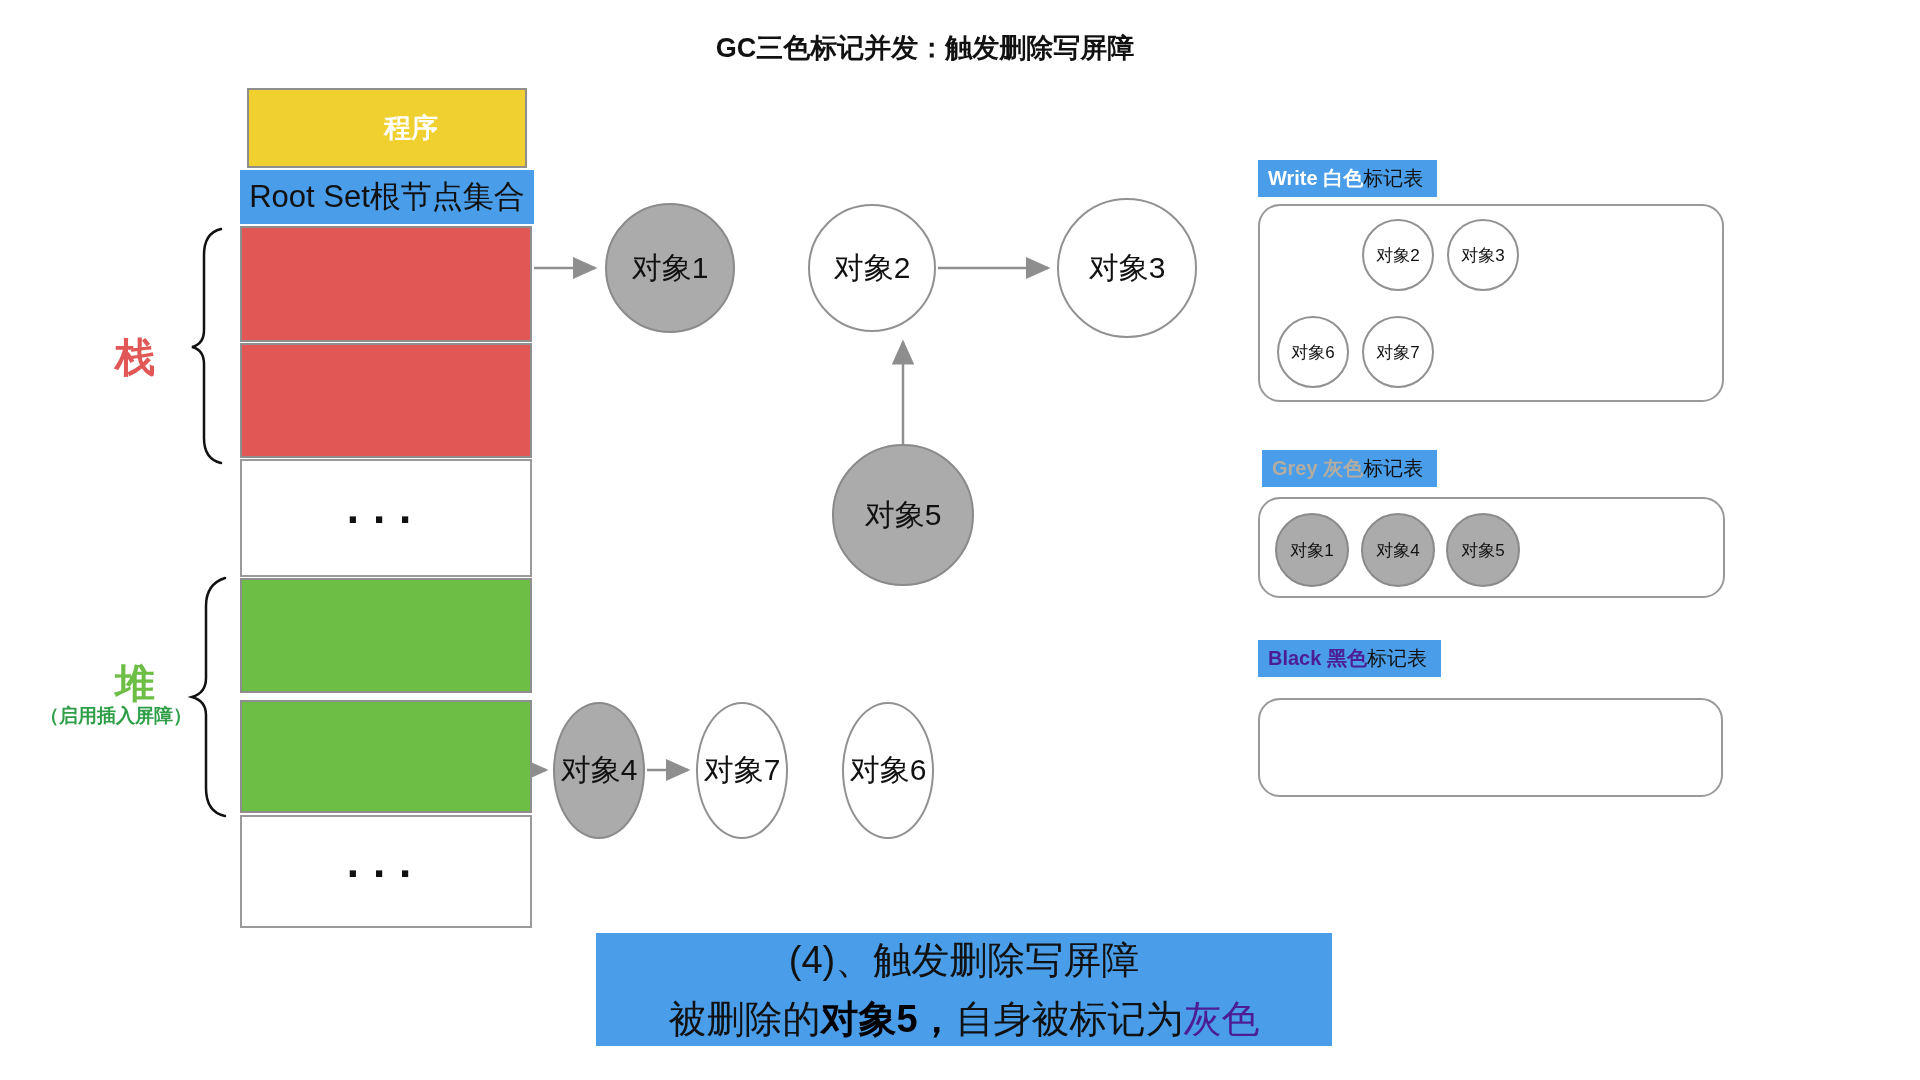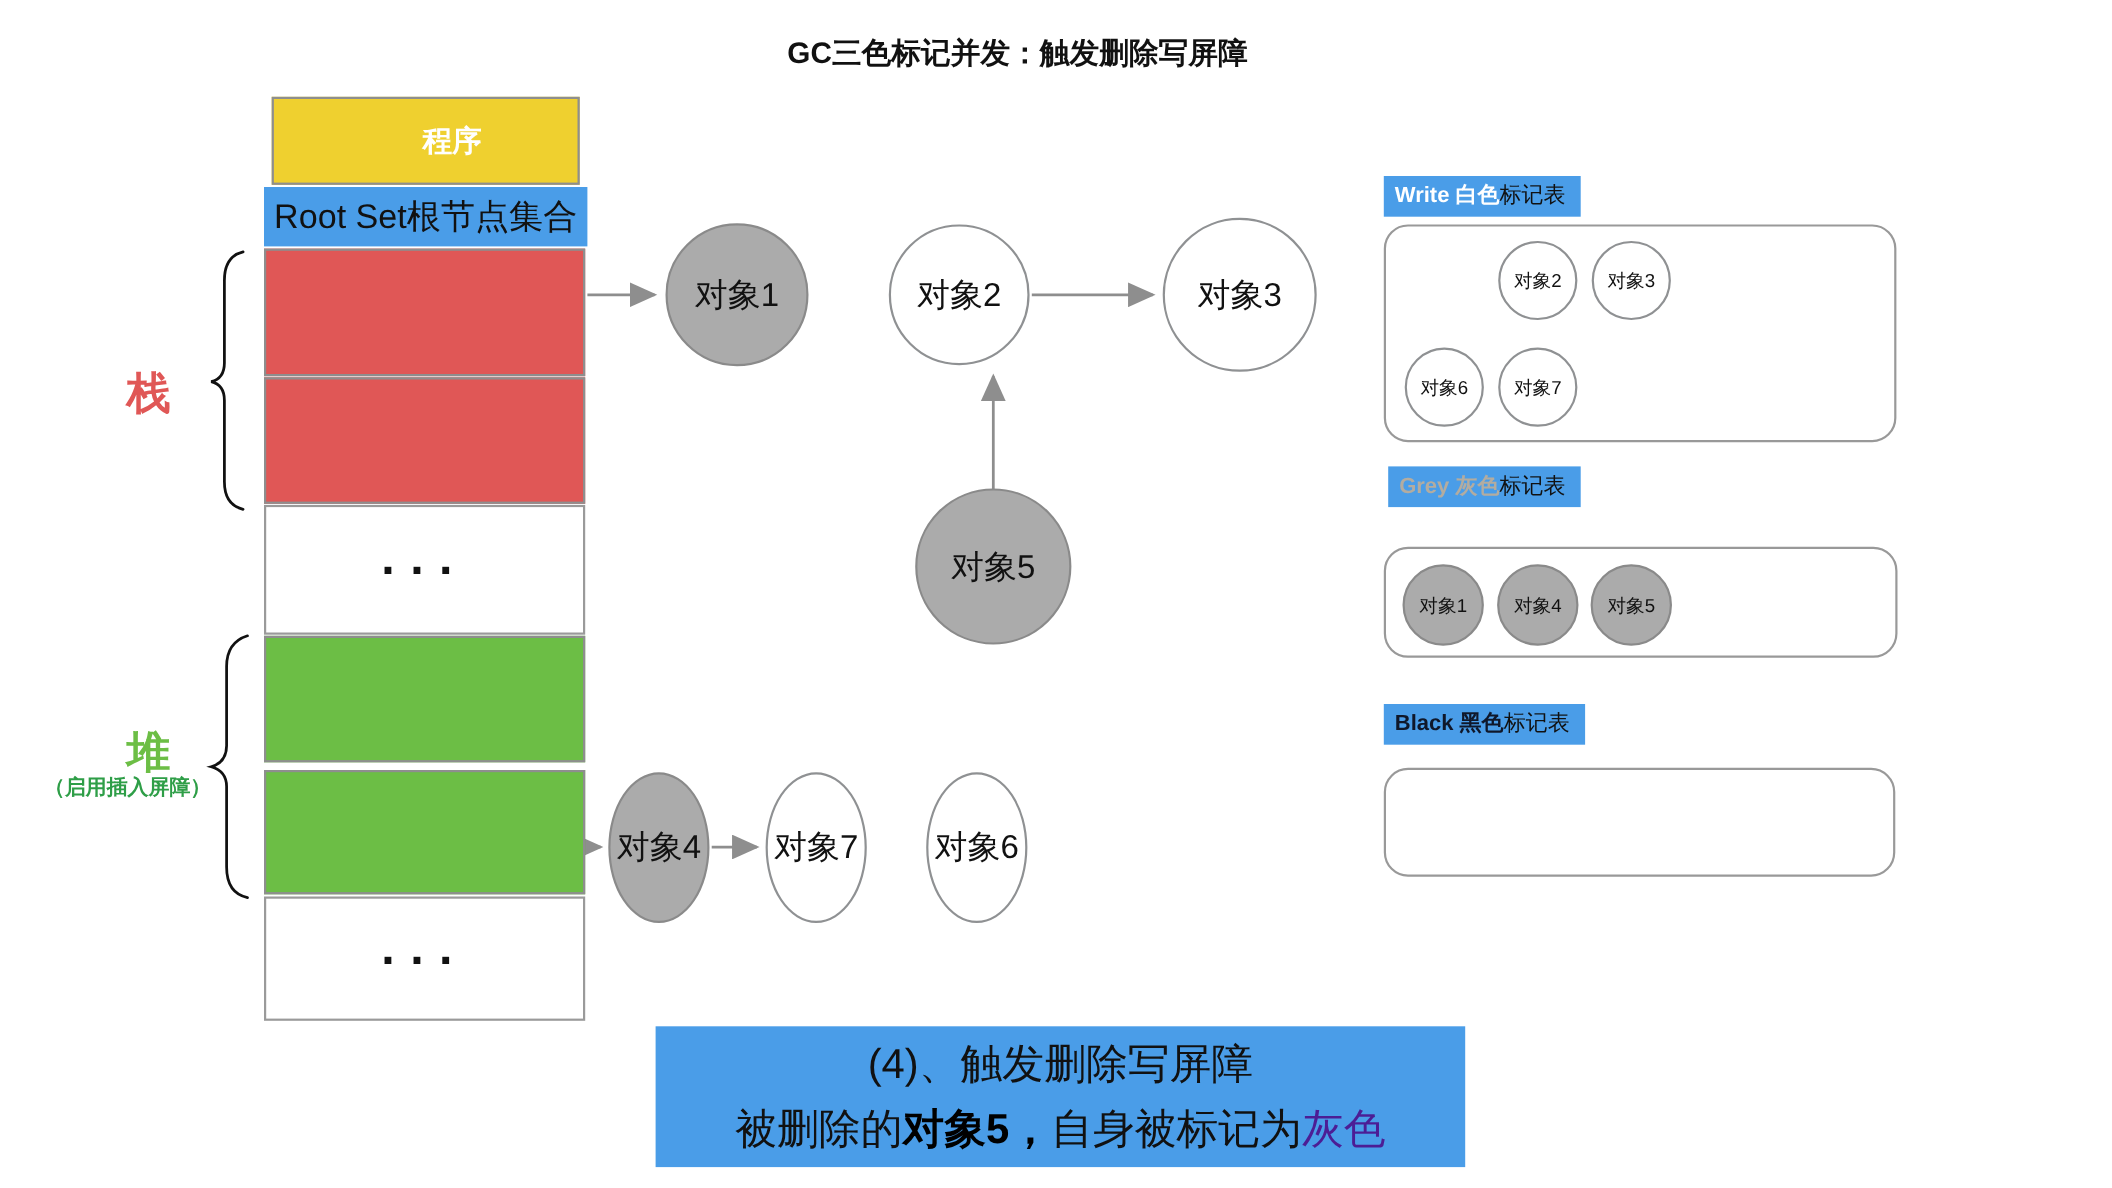--- a/index.html
+++ b/index.html
@@ -40,36 +40,36 @@
   .n5{left:832px;top:444px;width:142px;height:142px;}
   .n4{left:553px;top:702px;width:92px;height:137px;}
   .n7{left:696px;top:702px;width:92px;height:137px;}
   .n6{left:842px;top:702px;width:92px;height:137px;}
   
   .tbl-header{position:absolute;background:#4A9DE8;padding:6px 14px 7px 10px;font-size:20px;
               white-space:nowrap;z-index:2;line-height:1.2;}
   .tbl-header .en{font-weight:700;}
   .white-hdr{left:1258px;top:160px;}
   .white-hdr .en{color:#ffffff;}
-  .grey-hdr{left:1262px;top:424px;}
+  .grey-hdr{left:1262px;top:450px;}
   .grey-hdr .en{color:#B3ACA0;}
   .black-hdr{left:1258px;top:640px;}
-  .black-hdr .en{color:#0f172a;}
+  .black-hdr .en{color:#4c1d95;}
   .tbl-header .zh{color:#111;font-weight:400;}
   .tbl-box{position:absolute;background:#ffffff;border:2px solid #999;border-radius:22px;box-sizing:border-box;z-index:1;}
   .white-box{left:1258px;top:204px;width:466px;height:198px;}
   .grey-box{left:1258px;top:497px;width:467px;height:101px;}
   .black-box{left:1258px;top:698px;width:465px;height:99px;}
   .mini{position:absolute;border-radius:50%;display:flex;align-items:center;justify-content:center;
         font-size:17px;color:#111;box-sizing:border-box;z-index:3;background:#ffffff;border:2px solid #8f9193;}
   .mini.gray{background:#ABABAB;border-color:#8a8a8a;}
   .mw{width:72px;height:72px;}
   .mg{width:74px;height:74px;}
   
-  .caption{position:absolute;left:596px;top:933px;width:736px;height:128px;background:#4A9DE8;
+  .caption{position:absolute;left:596px;top:933px;width:736px;height:113px;background:#4A9DE8;
            display:flex;flex-direction:column;align-items:center;justify-content:center;gap:8px;
            font-size:38px;color:#111;}
   .caption .hl{color:#000000;font-weight:700;}
   .caption .grey-word{color:#4c1d95;}
   .cap-line{white-space:nowrap;}
   svg.overlay{position:absolute;left:0;top:0;z-index:0;}
 </style>
 </head>
 <body>
 

